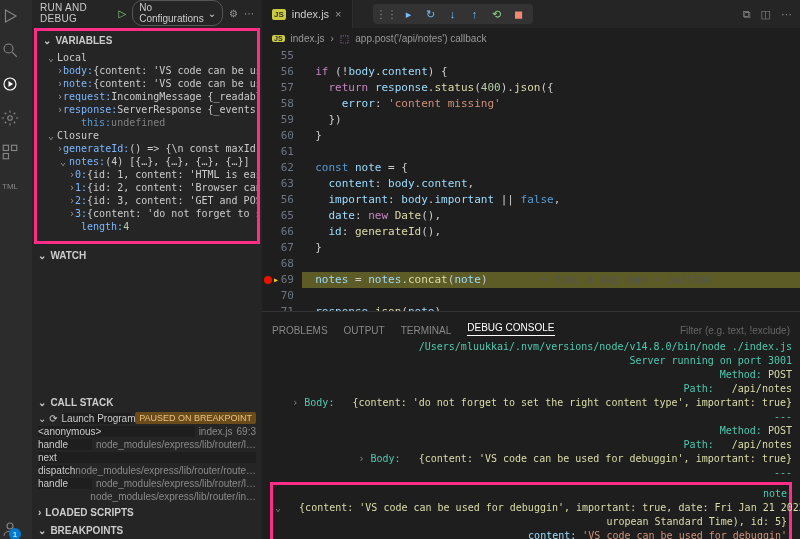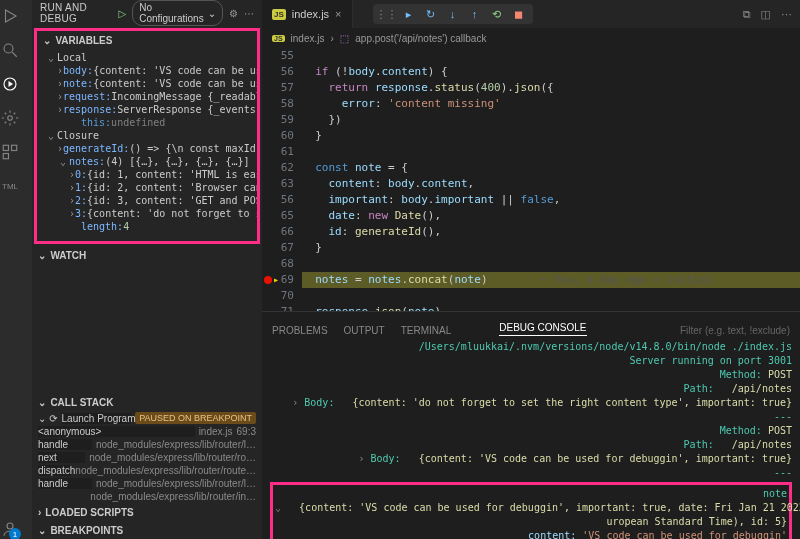--- a/index.html
+++ b/index.html
@@ -75,21 +75,21 @@
 .tok-fn { color: #dcdcaa; }
 .tok-const { color: #569cd6; }
 .current-line { background: #5d5b26; }
 .bp-gutter { position: relative; }
 .bp-gutter::before { content: ""; position: absolute; left: 2px; top: 4px; width: 8px; height: 8px; background: #e51400; border-radius: 50%; }
 .bp-arrow::after { content: "▸"; position: absolute; left: 11px; top: 0; color: #ffcc00; font-size: 10px; }
 .blame { color: #555; }
 
 .panel { height: 228px; border-top: 1px solid #333; display: flex; flex-direction: column; }
 .panel-tabs { height: 24px; display: flex; align-items: flex-end; padding: 0 10px; gap: 16px; font-size: 10px; color: #888; }
-.panel-tabs .pt.active { color: #fff; border-bottom: 1px solid #fff; padding-bottom: 2px; margin-left: 32px; }
+.panel-tabs .pt.active { color: #fff; border-bottom: 1px solid #fff; padding-bottom: 2px; }
 .panel-tabs .filter { margin-left: auto; color: #666; font-size: 10px; }
 .console { flex: 1; font-family: Menlo, monospace; font-size: 10px; padding: 4px 8px; overflow: hidden; text-align: right; }
 .console .cline { white-space: pre; line-height: 14px; }
 .c-cyan { color: #4ec9b0; }
 .c-yellow { color: #dcdcaa; }
 .c-dim { color: #888; }
 .c-key { color: #9cdcfe; }
 .c-str { color: #ce9178; }
 .highlight-box { border: 3px solid #ff2d87; margin-top: 2px; padding: 2px; }
 svg { fill: none; stroke: currentColor; stroke-width: 1.5; }
@@ -246,21 +246,20 @@
         <span class="main">&lt;anonymous&gt;</span>
         <span class="path" style="margin-left:auto">index.js</span>
         <span class="pos">69:3</span>
       </div>
     <div class="row">
         <span class="main">handle</span>
         <span class="path">node_modules/express/lib/router/l…</span>
       </div>
     <div class="row">
         <span class="main">next</span>
-        <span class="path">node_modules/express/lib/router/ro…</span>
       </div>
     <div class="row">
         <span class="main">dispatch</span>
         <span class="path">node_modules/express/lib/router/route…</span>
       </div>
     <div class="row">
         <span class="main">handle</span>
         <span class="path">node_modules/express/lib/router/l…</span>
       </div>
     <div class="row">

